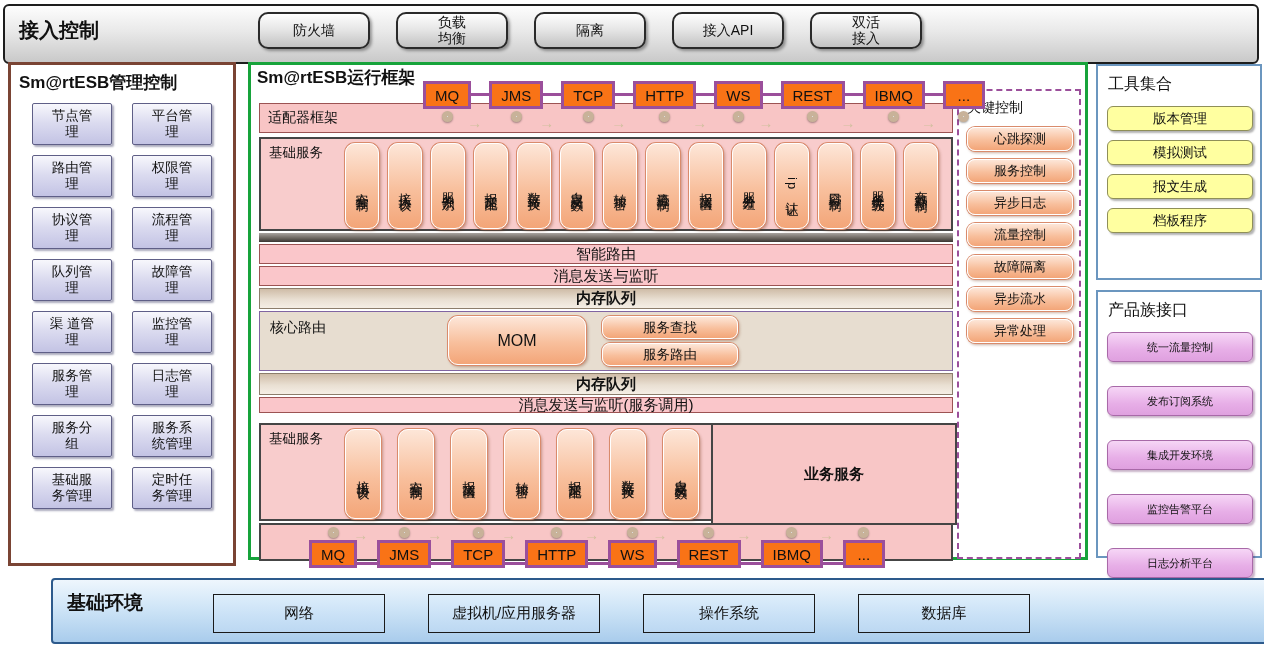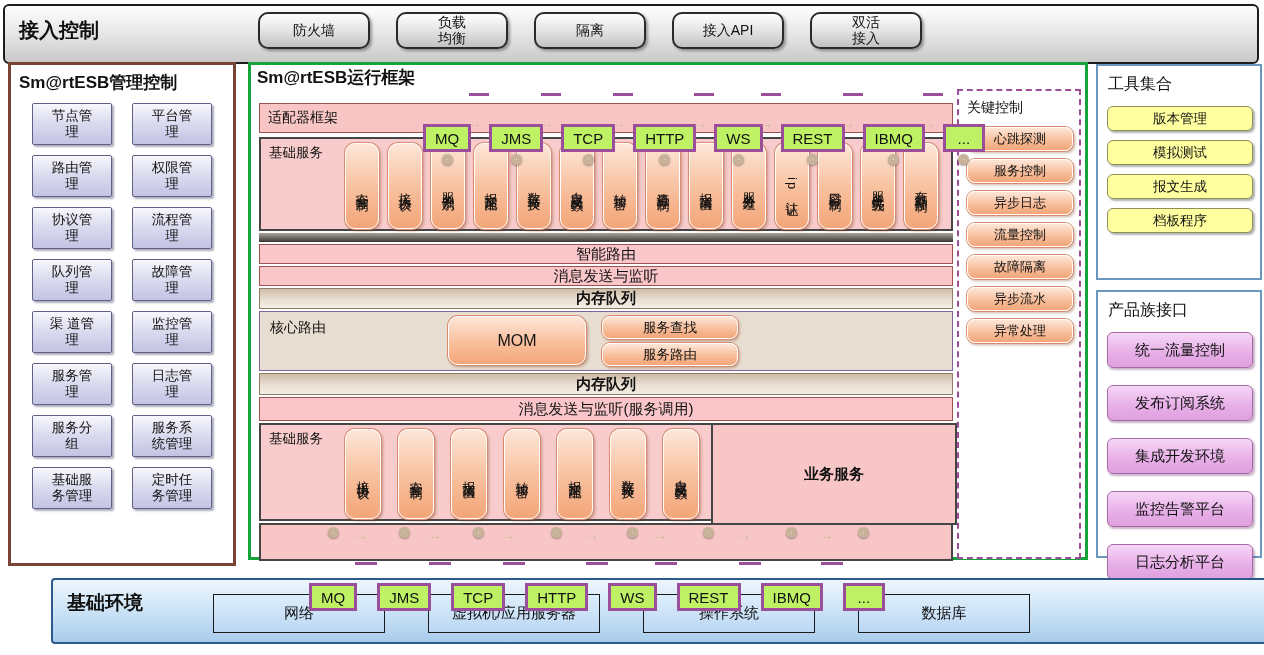--- a/index.html
+++ b/index.html
@@ -51,21 +51,21 @@
   }
   .runtime-title{ position:absolute; left:6px; top:1px; font-size:17px; font-weight:bold; z-index:5; }
   
   .proto-row{ position:absolute; display:flex; z-index:6; }
   .proto-row.pt{ left:172px; top:16px; gap:18px; }
   .proto-row.pb{ left:58px; top:460px; gap:20px; }
   .proto-slot{ position:relative; display:flex; flex-direction:column; align-items:center; }
   .proto-box{
     min-width:42px; padding:11px 9px; height:27px;
     display:flex; align-items:center; justify-content:center;
-    background:#bef264; border:3px solid #9b4f9b; font-size:15px;margin-top:43px;
+    background:#f97316; border:3px solid #9b4f9b; font-size:15px;
   }
   .node-circle{
     width:11px; height:11px; border:5px solid #c8b299; background:#e4edf3;
     border-radius:50%; box-shadow:0 1px 2px rgba(0,0,0,.35); margin:2px 0;
   }
   .pt .proto-slot + .proto-slot::before{
     content:""; position:absolute; left:-20px; top:12px; width:20px; height:3px; background:#9b4f9b;
   }
   .pt .proto-slot + .proto-slot::after{
     content:"\2192"; position:absolute; left:-22px; top:33px; color:#d2bf9f; font-size:15px;
@@ -152,22 +152,22 @@
   .side-title{ position:absolute; left:10px; top:8px; font-size:16px; }
   .side-list{ position:absolute; left:9px; top:40px; width:146px; display:flex; flex-direction:column; }
   .tools-panel{ top:64px; height:216px; }
   .product-panel{ top:290px; height:268px; }
   .yellow-btn{
     height:25px; margin-bottom:9px; display:flex; align-items:center; justify-content:center;
     font-size:13.5px; background:#ffffa0; border:1px solid #8f8f58; border-radius:6px;
     box-shadow:2px 2px 2px rgba(0,0,0,.3);
   }
   .violet-btn{
-    height:36px; margin-bottom:17px; display:flex; align-items:center; justify-content:center;
-    font-size:15px; background:linear-gradient(180deg,#f6d6f6 0%,#e7aee7 60%,#dfa0df 100%);
+    height:30px; margin-bottom:24px; display:flex; align-items:center; justify-content:center;
+    font-size:11px; background:linear-gradient(180deg,#f6d6f6 0%,#e7aee7 60%,#dfa0df 100%);
     border:1px solid #a869a8; border-radius:6px;
     box-shadow:1.5px 2px 2px rgba(100,40,100,.35);
   }
   
   .bottom-bar{
     position:absolute; left:3px; top:578px; width:1258px; height:66px;
     background:linear-gradient(180deg,#eef6fd 0%,#cfe5f7 45%,#a9ccec 100%);
     border:2px solid #2d5a8c; border-radius:4px;margin-left:48px;
   }
   .bottom-title{ position:absolute; left:14px; top:10px; font-size:19px; font-weight:bold; }
@@ -313,21 +313,21 @@
   <div class="core-area">
     <div class="core-label">核心路由</div>
     <div class="orange mom-box">MOM</div>
     <div class="orange core-btn" style="top:4px;">服务查找</div>
     <div class="orange core-btn" style="top:31px;">服务路由</div>
   </div>
 
   <div class="band tan" style="top:308px; height:22px;">
     <span>内存队列</span>
   </div>
-  <div class="band pink" style="top:332px; height:24px;">
+  <div class="band pink" style="top:332px; height:16px;">
     <span>消息发送与监听(服务调用)</span>
   </div>
 
   <div class="svc-block svc2" style="top:358px; height:98px;">
     <div class="svc-label">基础服务</div>
     <div class="svc-items">
 
     <div class="orange vbox">接出协议</div>
         <div class="orange vbox">安全控制</div>
         <div class="orange vbox">报文阈值</div>

